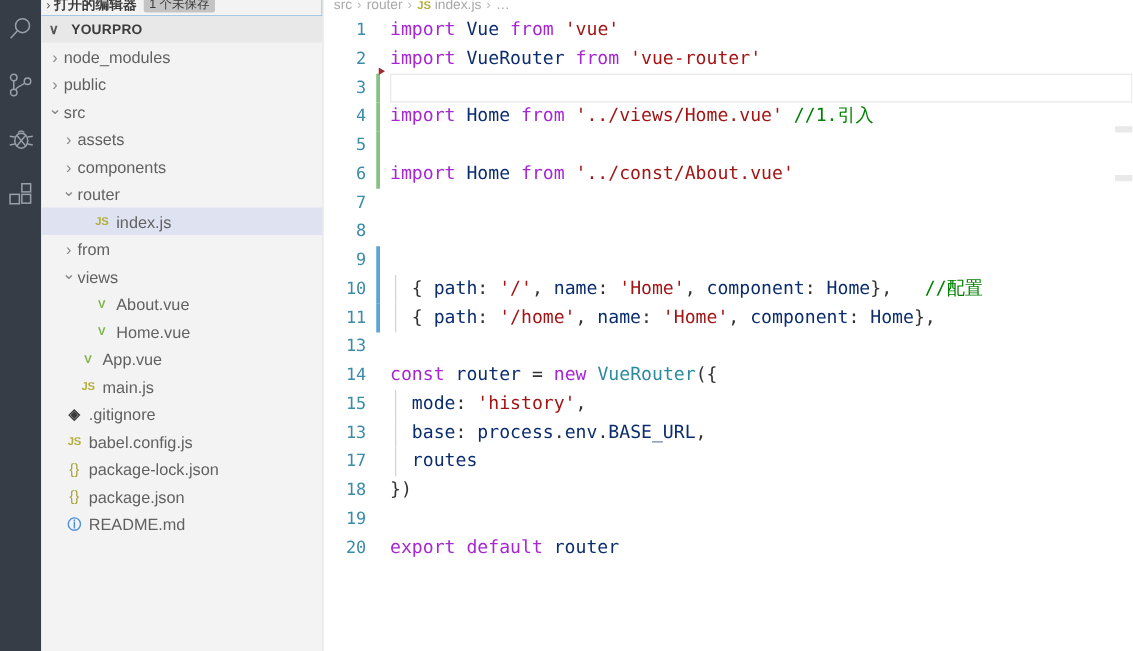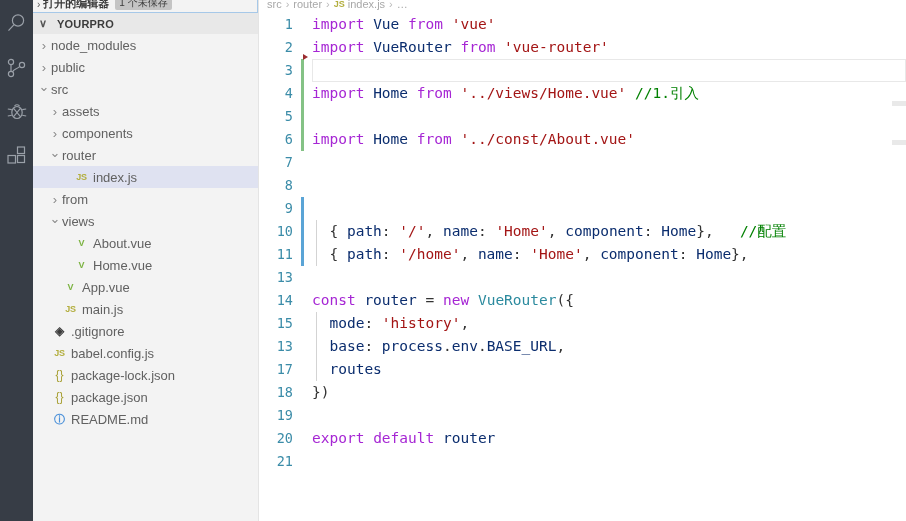--- a/index.html
+++ b/index.html
@@ -314,21 +314,20 @@
         <div class="code-line"><span class="ln">10</span><span class="gutter-mark blue"></span><span class="indent-guide" style="left: 57px;"></span><span class="code-text"><span class="pl">  { </span><span class="id">path</span><span class="pl">: </span><span class="str">'/'</span><span class="pl">, </span><span class="id">name</span><span class="pl">: </span><span class="str">'Home'</span><span class="pl">, </span><span class="id">component</span><span class="pl">: </span><span class="id">Home</span><span class="pl">},</span><span class="pl">   </span><span class="cmt">//配置</span></span></div>
         <div class="code-line"><span class="ln">11</span><span class="gutter-mark blue"></span><span class="indent-guide" style="left: 57px;"></span><span class="code-text"><span class="pl">  { </span><span class="id">path</span><span class="pl">: </span><span class="str">'/home'</span><span class="pl">, </span><span class="id">name</span><span class="pl">: </span><span class="str">'Home'</span><span class="pl">, </span><span class="id">component</span><span class="pl">: </span><span class="id">Home</span><span class="pl">},</span></span></div>
         <div class="code-line"><span class="ln">13</span><span class="code-text"></span></div>
         <div class="code-line"><span class="ln">14</span><span class="code-text"><span class="kw">const</span><span class="pl"> </span><span class="id">router</span><span class="pl"> = </span><span class="kw">new</span><span class="pl"> </span><span class="type">VueRouter</span><span class="pl">({</span></span></div>
         <div class="code-line"><span class="ln">15</span><span class="indent-guide" style="left: 57px;"></span><span class="code-text"><span class="pl">  </span><span class="id">mode</span><span class="pl">: </span><span class="str">'history'</span><span class="pl">,</span></span></div>
         <div class="code-line"><span class="ln">13</span><span class="indent-guide" style="left: 57px;"></span><span class="code-text"><span class="pl">  </span><span class="id">base</span><span class="pl">: </span><span class="id">process</span><span class="pl">.</span><span class="id">env</span><span class="pl">.</span><span class="id">BASE_URL</span><span class="pl">,</span></span></div>
         <div class="code-line"><span class="ln">17</span><span class="indent-guide" style="left: 57px;"></span><span class="code-text"><span class="pl">  </span><span class="id">routes</span></span></div>
         <div class="code-line"><span class="ln">18</span><span class="code-text"><span class="pl">})</span></span></div>
         <div class="code-line"><span class="ln">19</span><span class="code-text"></span></div>
         <div class="code-line"><span class="ln">20</span><span class="code-text"><span class="kw">export</span><span class="pl"> </span><span class="kw">default</span><span class="pl"> </span><span class="id">router</span></span></div>
-        <div class="code-line"><span class="ln">21</span><span class="code-text"></span></div>
       </div>
 
     <div class="ruler">
       <div class="ruler-mark" style="top:88px;"></div>
       <div class="ruler-mark" style="top:127px;"></div>
     </div>
   </div>
 </div>
 
 </body></html>

